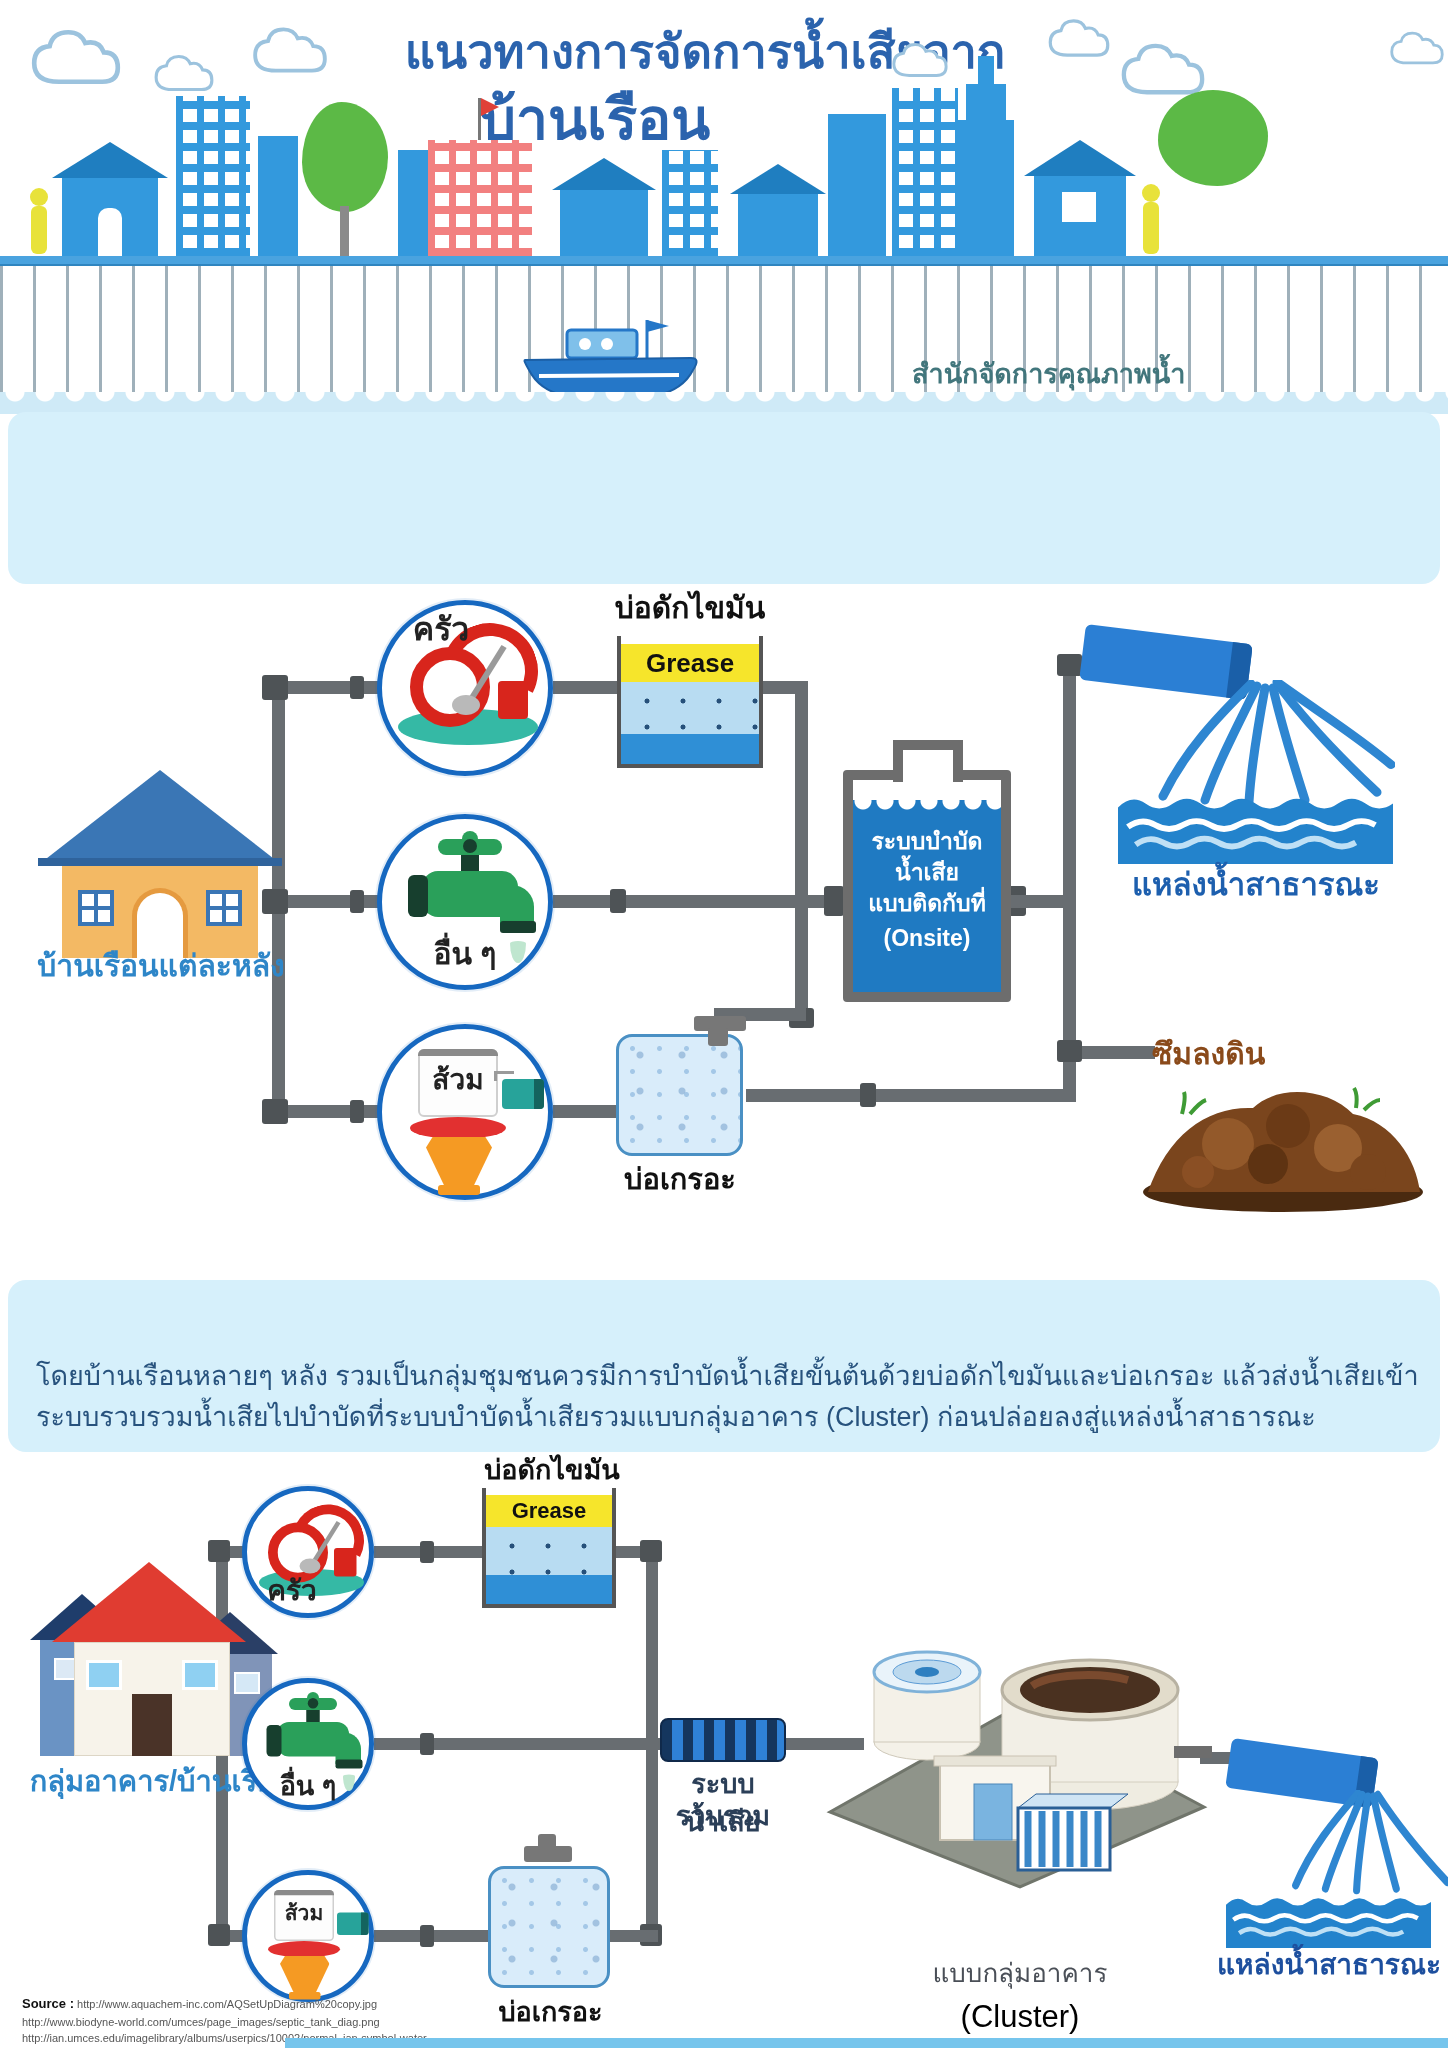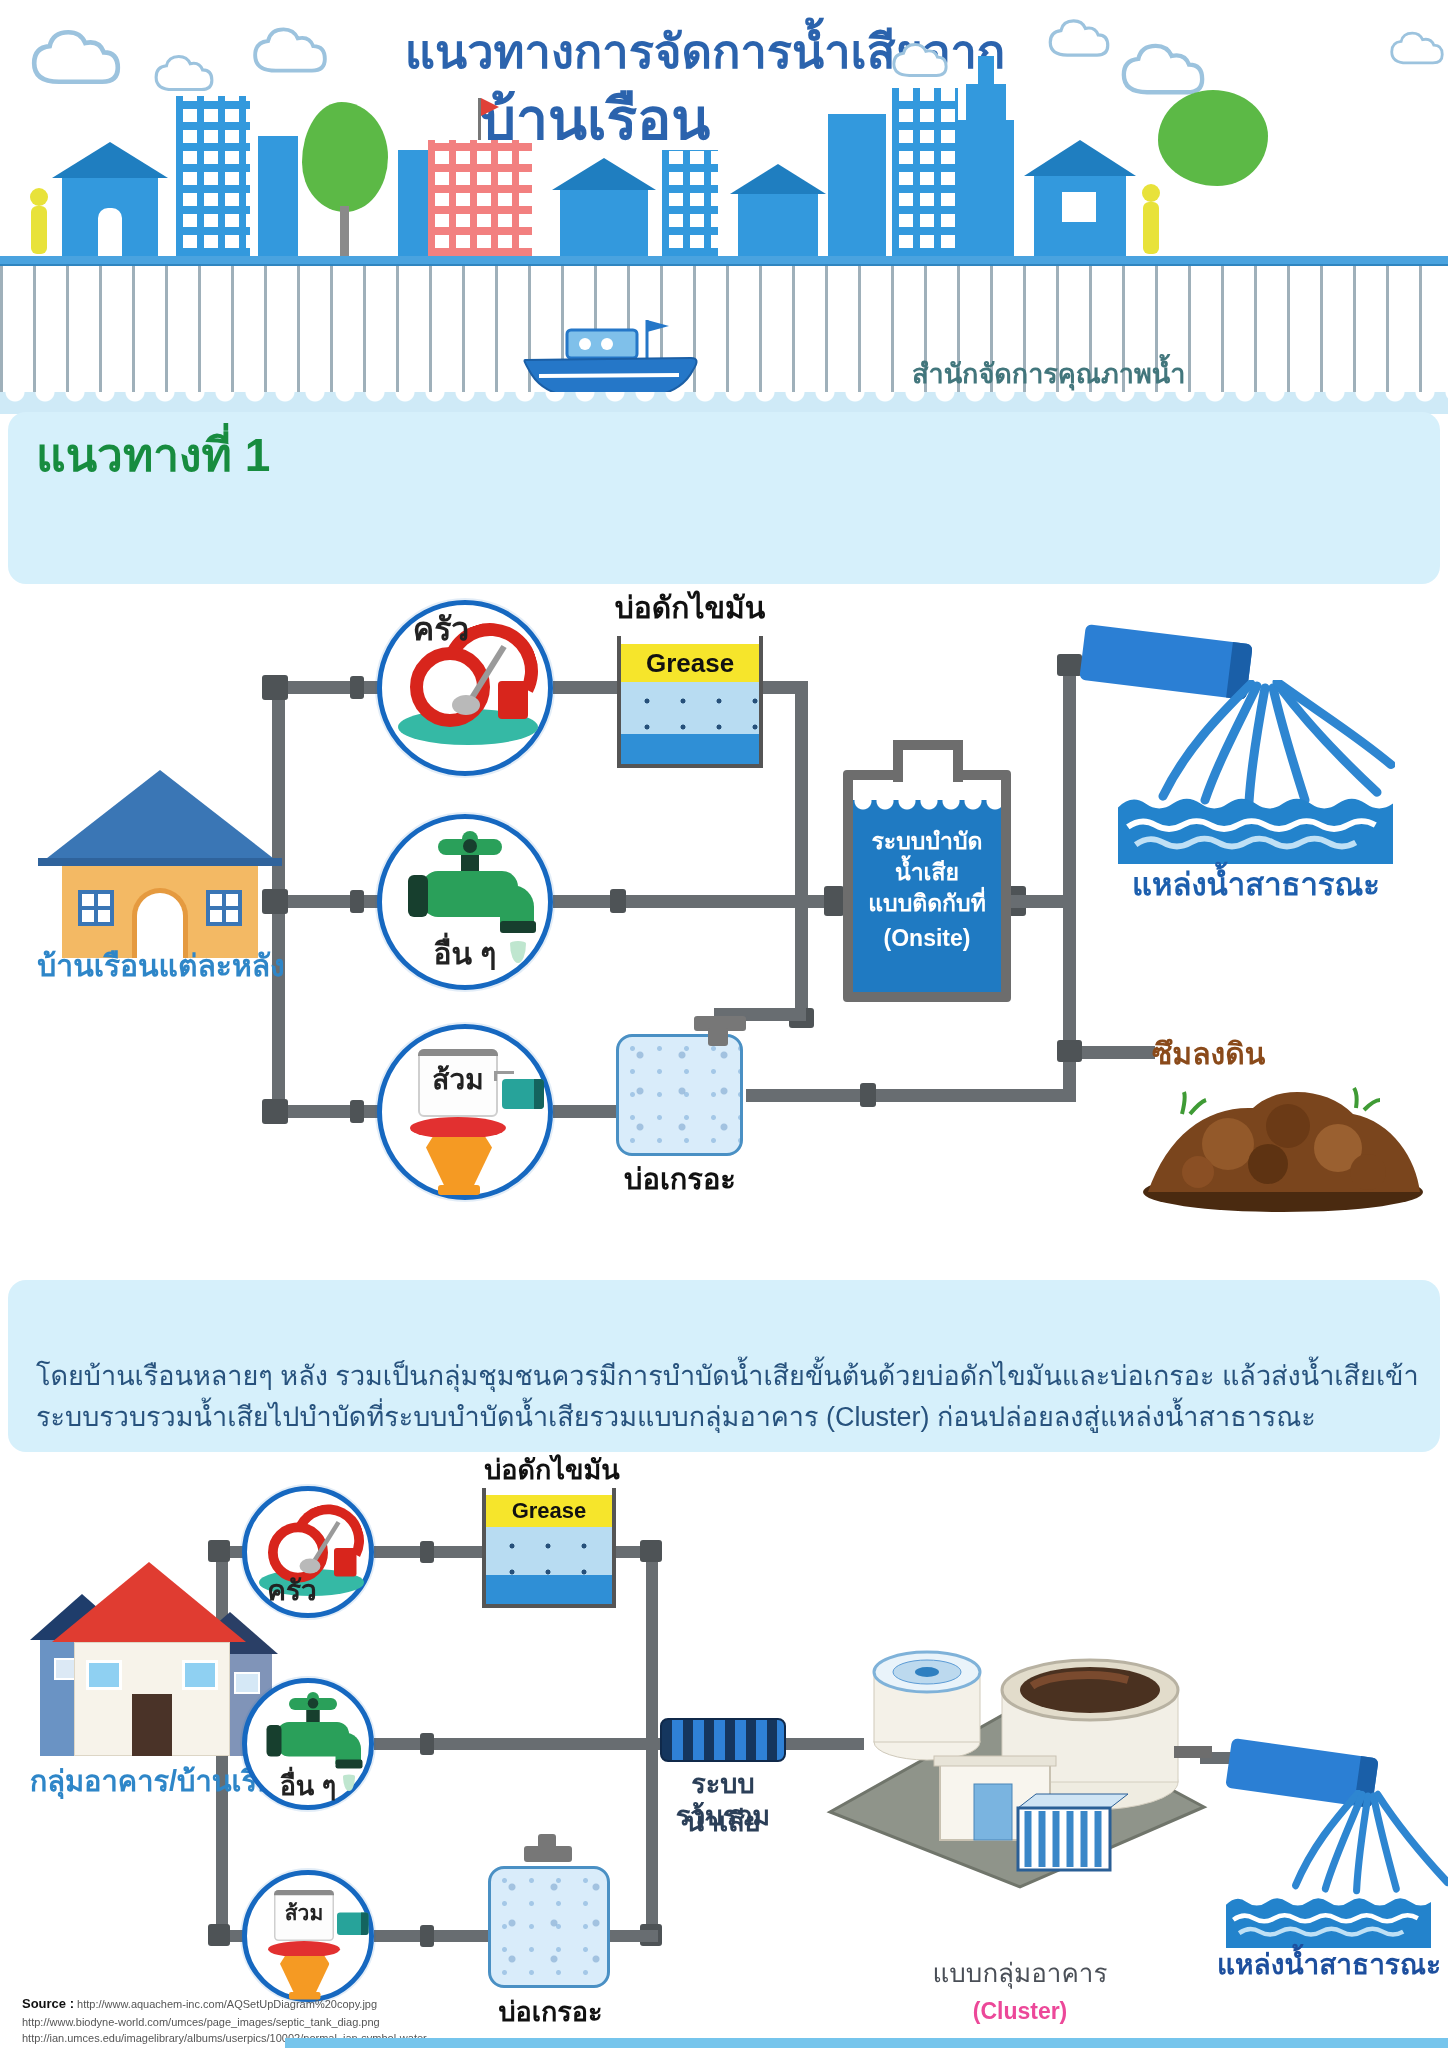--- a/index.html
+++ b/index.html
@@ -116,21 +116,20 @@
     </svg>
 
     <div class="lbl" style="left:912px;top:358px;width:290px;font-size:27px;font-weight:600;color:#42767c;text-align:left">สำนักจัดการคุณภาพน้ำ</div>
 
     <div class="abs" style="left:0;top:392px;width:1448px;height:22px;background:radial-gradient(circle at 15px 0px,#ffffff 9px,transparent 10px) repeat-x,#cfeaf7;background-size:30px 14px"></div>
 
   </div>
 
   <div class="band" style="top:412px">
     <div class="h-row">
-      <span class="h-green">แนวทางที่ 1</span>
     </div>
   </div>
 
   <div class="abs" style="left:0;top:584px;width:1448px;height:696px">
 
     <div class="pipe" style="left:272px;top:97px;width:13px;height:432px"></div>
     <div class="pipe" style="left:280px;top:97px;width:100px;height:13px"></div>
     <div class="pipe" style="left:280px;top:311px;width:100px;height:13px"></div>
     <div class="pipe" style="left:280px;top:521px;width:100px;height:13px"></div>
     <div class="joint" style="left:262px;top:91px;width:26px;height:25px"></div>
@@ -391,21 +390,21 @@
       <g stroke="#3a87c8" stroke-width="7">
         <line x1="206" y1="199" x2="206" y2="255"></line>
           <line x1="220" y1="199" x2="220" y2="255"></line>
         <line x1="234" y1="199" x2="234" y2="255"></line>
           <line x1="248" y1="199" x2="248" y2="255"></line>
         <line x1="262" y1="199" x2="262" y2="255"></line>
           <line x1="276" y1="199" x2="276" y2="255"></line>
       </g>
     </svg>
     <div class="lbl" style="left:845px;top:506px;width:350px;font-size:26px;font-weight:400;color:#4a4f57">แบบกลุ่มอาคาร</div>
-    <div class="lbl" style="left:845px;top:546px;width:350px;font-size:23px;font-weight:700;color:#ec4899">(Cluster)</div>
+    <div class="lbl" style="left:845px;top:546px;width:350px;font-size:31px;font-weight:400;color:#000000">(Cluster)</div>
 
     <div class="abs" style="left:1228px;top:296px;width:148px;height:50px;background:#2b7fd4;border-radius:6px;transform:rotate(8deg)">
       <div class="abs" style="right:0;top:0;width:18px;height:50px;background:#1a5fa8;border-radius:0 6px 6px 0"></div>
     </div>
     <svg class="abs" style="left:1290px;top:338px;width:170px;height:105px" viewBox="0 0 240 130" preserveAspectRatio="none">
       <g stroke="#2e86d1" stroke-width="10" fill="none" stroke-linecap="round">
         <path d="M96,4 C62,38 30,72 8,118"></path>
         <path d="M102,6 C82,48 62,86 50,122"></path>
         <path d="M110,8 C102,52 96,90 94,124"></path>
         <path d="M118,8 C128,52 140,90 150,122"></path>

